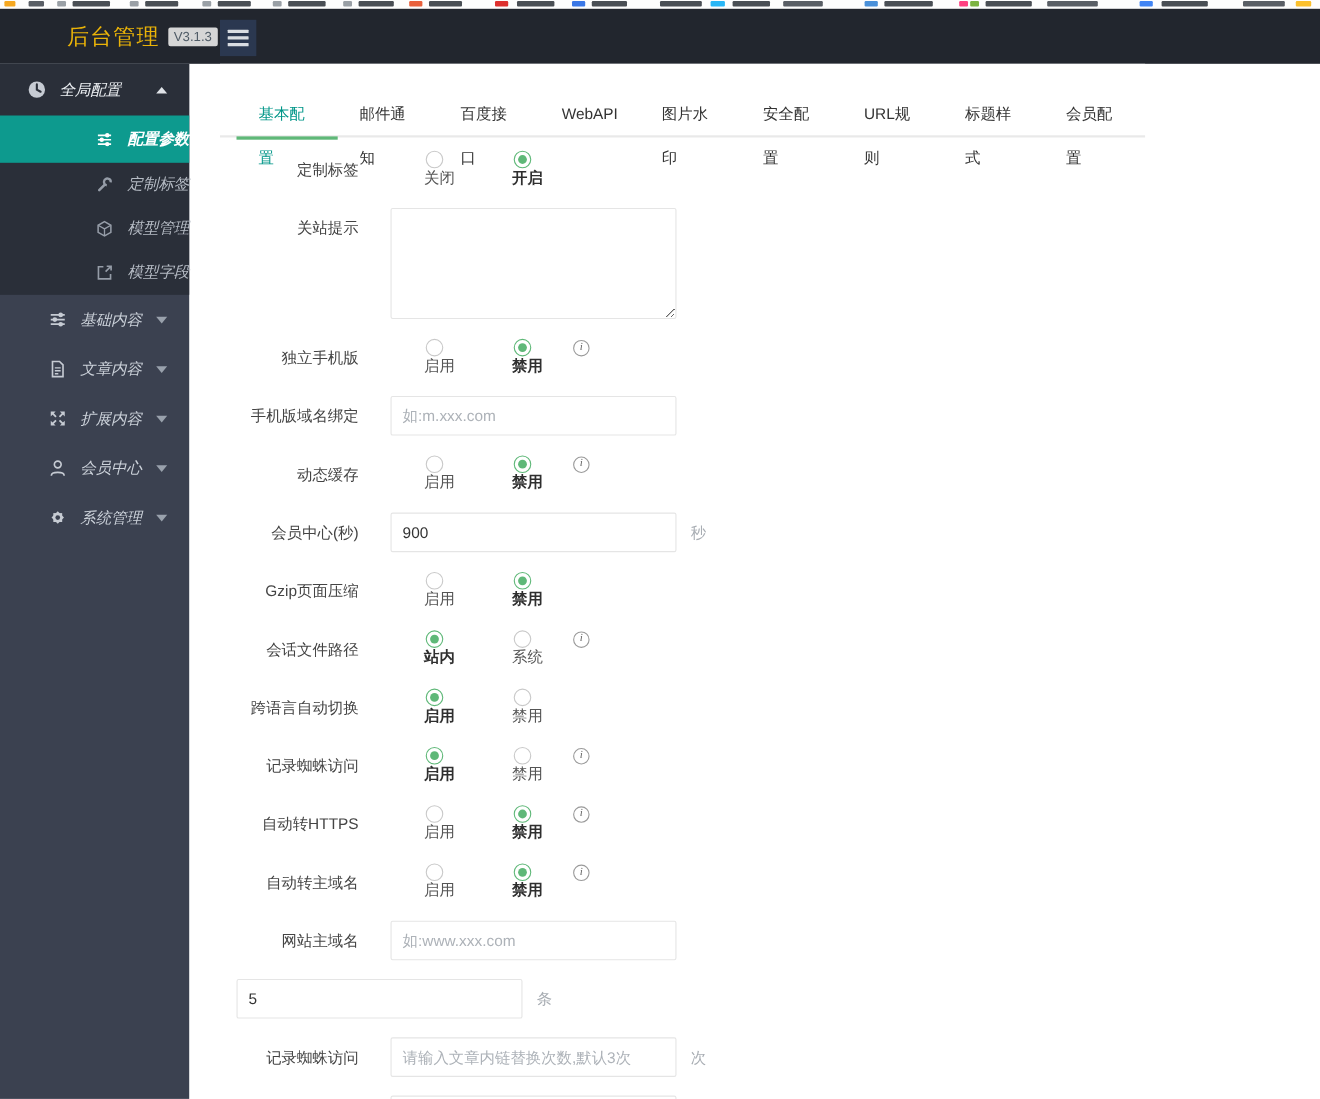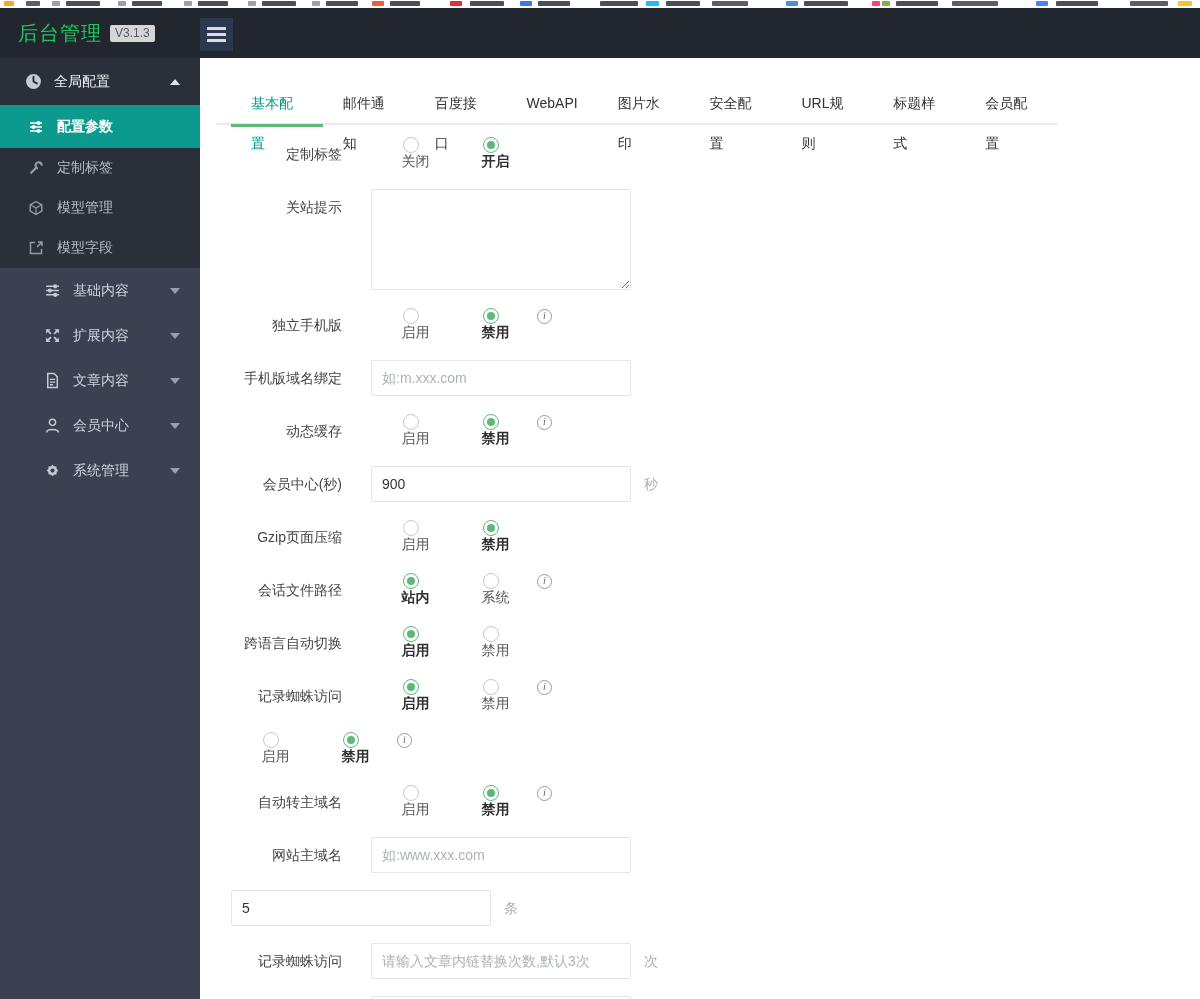--- a/index.html
+++ b/index.html
@@ -10,45 +10,45 @@
     font-size:14px; color:#333;
   }
 
   
   .bstrip { position:absolute; top:0; left:0; width:1200px; height:8px; background:#fdfdfd; overflow:hidden; }
   .frag { position:absolute; top:1px; height:5px; border-radius:1px; display:block; }
 
   
   .header { position:absolute; top:8px; left:0; width:1200px; height:50px; background:#22262e; }
   .logo { position:absolute; left:18px; top:0; height:50px; display:flex; align-items:center; }
-  .logo-title { color:#22c55e; font-size:20px; letter-spacing:1px; }
+  .logo-title { color:#eab308; font-size:20px; letter-spacing:1px;margin-left:43px; }
   .version-badge { margin-left:8px; background:#d6d6d6; color:#4f5b66; font-size:12px; font-weight:normal;
     padding:1px 5px; border-radius:2px; line-height:15px; }
   .hamburger { position:absolute; left:200px; top:10px; width:33px; height:33px; background:#2b3850;
     display:flex; flex-direction:column; justify-content:center; align-items:center; gap:3px; cursor:pointer; }
   .hamburger b { display:block; width:19px; height:3px; background:#d9dde2; border-radius:0.5px; }
 
   
-  .sidebar { position:absolute; top:58px; left:0; width:200px; height:941px; background:#3b4150; }
+  .sidebar { position:absolute; top:58px; left:0; width:172px; height:941px; background:#3b4150;font-style:italic; }
   .nav-group-open { background:#2a2f39; }
   .nav-parent { position:relative; height:47px; display:flex; align-items:center; padding-left:25px;
     color:#eef1f4; cursor:pointer; }
   .nav-parent.dim { color:#ccd2da; height:45px;padding-left:44px; }
   .nav-parent .nicon { width:17px; height:17px; margin-right:12px; flex:0 0 17px; color:#c6cbd3; }
   .arrow { position:absolute; right:20px; width:0; height:0; border-left:5px solid transparent; border-right:5px solid transparent; }
   .arrow-up { border-bottom:6px solid #dfe3e8; }
   .arrow-down { border-top:6px solid #99a1ac; }
   .nav-child { position:relative; height:40px; display:flex; align-items:center; padding-left:28px;
-    color:#b6bcc5; cursor:pointer; }
+    color:#b6bcc5; cursor:pointer;justify-content:flex-end; }
   .nav-child .nicon { width:16px; height:16px; margin-right:13px; flex:0 0 16px; color:#959ca7; }
   .nav-child.active { background:#0d9a8e; color:#ffffff; height:43px; font-weight:bold; }
   .nav-child.active .nicon { color:#ffffff; }
 
   
-  .main { position:absolute; top:58px; left:216px; width:841px; height:941px; background:#fff; }
+  .main { position:absolute; top:58px; left:200px; width:841px; height:941px; background:#fff; }
 
   .tabs { margin-top:25px; padding-left:15px; height:42px; border-bottom:2px solid #e9e9e9; display:flex; }
   .tab { position:relative; padding:0 20px; line-height:40px; height:42px; color:#333; cursor:pointer; }
   .tab.active { color:#009688; }
   .tab.active::after { content:""; position:absolute; left:0; right:0; bottom:-2px; height:3px; background:#5FB878; }
 
   .form { padding-top:11px; }
   .form-row { display:flex; margin-bottom:17px; }
   .form-label { width:140px; flex:0 0 140px; text-align:right; padding-right:14px; line-height:36px; color:#444; }
   .control { margin-left:15px; display:flex; align-items:flex-start; }
@@ -169,35 +169,35 @@
       <path d="M2 4 H14 M2 8 H14 M2 12 H14" stroke="currentColor" stroke-width="1.5" fill="none"></path>
       <circle cx="10.5" cy="4" r="2" fill="currentColor"></circle>
         <circle cx="5.5" cy="8" r="2" fill="currentColor"></circle>
         <circle cx="10.5" cy="12" r="2" fill="currentColor"></circle>
     </svg>
     <span>基础内容</span>
     <i class="arrow arrow-down"></i>
   </div>
   <div class="nav-parent dim">
     <svg class="nicon" viewBox="0 0 16 16">
+      <path d="M3.5 1.5 H9.5 L12.5 4.5 V14.5 H3.5 Z" stroke="currentColor" stroke-width="1.4" fill="none"></path>
+      <path d="M5.5 7 H10.5 M5.5 9.5 H10.5 M5.5 12 H8.5" stroke="currentColor" stroke-width="1.2" fill="none"></path>
+    </svg>
+    <span>文章内容</span>
+    <i class="arrow arrow-down"></i>
+  </div>
+  <div class="nav-parent dim">
+    <svg class="nicon" viewBox="0 0 16 16">
       <path d="M6.5 6.5 L3 3 M9.5 6.5 L13 3 M6.5 9.5 L3 13 M9.5 9.5 L13 13" stroke="currentColor" stroke-width="1.6" fill="none"></path>
       <polygon points="2,2 6.2,2 2,6.2" fill="currentColor"></polygon>
         <polygon points="14,2 9.8,2 14,6.2" fill="currentColor"></polygon>
       <polygon points="2,14 6.2,14 2,9.8" fill="currentColor"></polygon>
         <polygon points="14,14 9.8,14 14,9.8" fill="currentColor"></polygon>
     </svg>
     <span>扩展内容</span>
-    <i class="arrow arrow-down"></i>
-  </div>
-  <div class="nav-parent dim">
-    <svg class="nicon" viewBox="0 0 16 16">
-      <path d="M3.5 1.5 H9.5 L12.5 4.5 V14.5 H3.5 Z" stroke="currentColor" stroke-width="1.4" fill="none"></path>
-      <path d="M5.5 7 H10.5 M5.5 9.5 H10.5 M5.5 12 H8.5" stroke="currentColor" stroke-width="1.2" fill="none"></path>
-    </svg>
-    <span>文章内容</span>
     <i class="arrow arrow-down"></i>
   </div>
   <div class="nav-parent dim">
     <svg class="nicon" viewBox="0 0 16 16">
       <circle cx="8" cy="5" r="2.9" stroke="currentColor" stroke-width="1.4" fill="none"></circle>
       <path d="M2.5 14.5 C2.5 10.8 13.5 10.8 13.5 14.5" stroke="currentColor" stroke-width="1.4" fill="none"></path>
     </svg>
     <span>会员中心</span>
     <i class="arrow arrow-down"></i>
   </div>
@@ -345,20 +345,21 @@
         </span>
         <span class="radio-option">
           <span class="radio"></span>
           <span class="radio-label">禁用</span>
         </span>
         <span class="info-icon">i</span>
       </div>
     </div>
 
     <div class="form-row radio-row">
+      <label class="form-label">自动转HTTPS</label>
       <div class="control">
         <span class="radio-option">
           <span class="radio"></span>
           <span class="radio-label">启用</span>
         </span>
         <span class="radio-option">
           <span class="radio checked"></span>
           <span class="radio-label selected">禁用</span>
         </span>
         <span class="info-icon">i</span>

